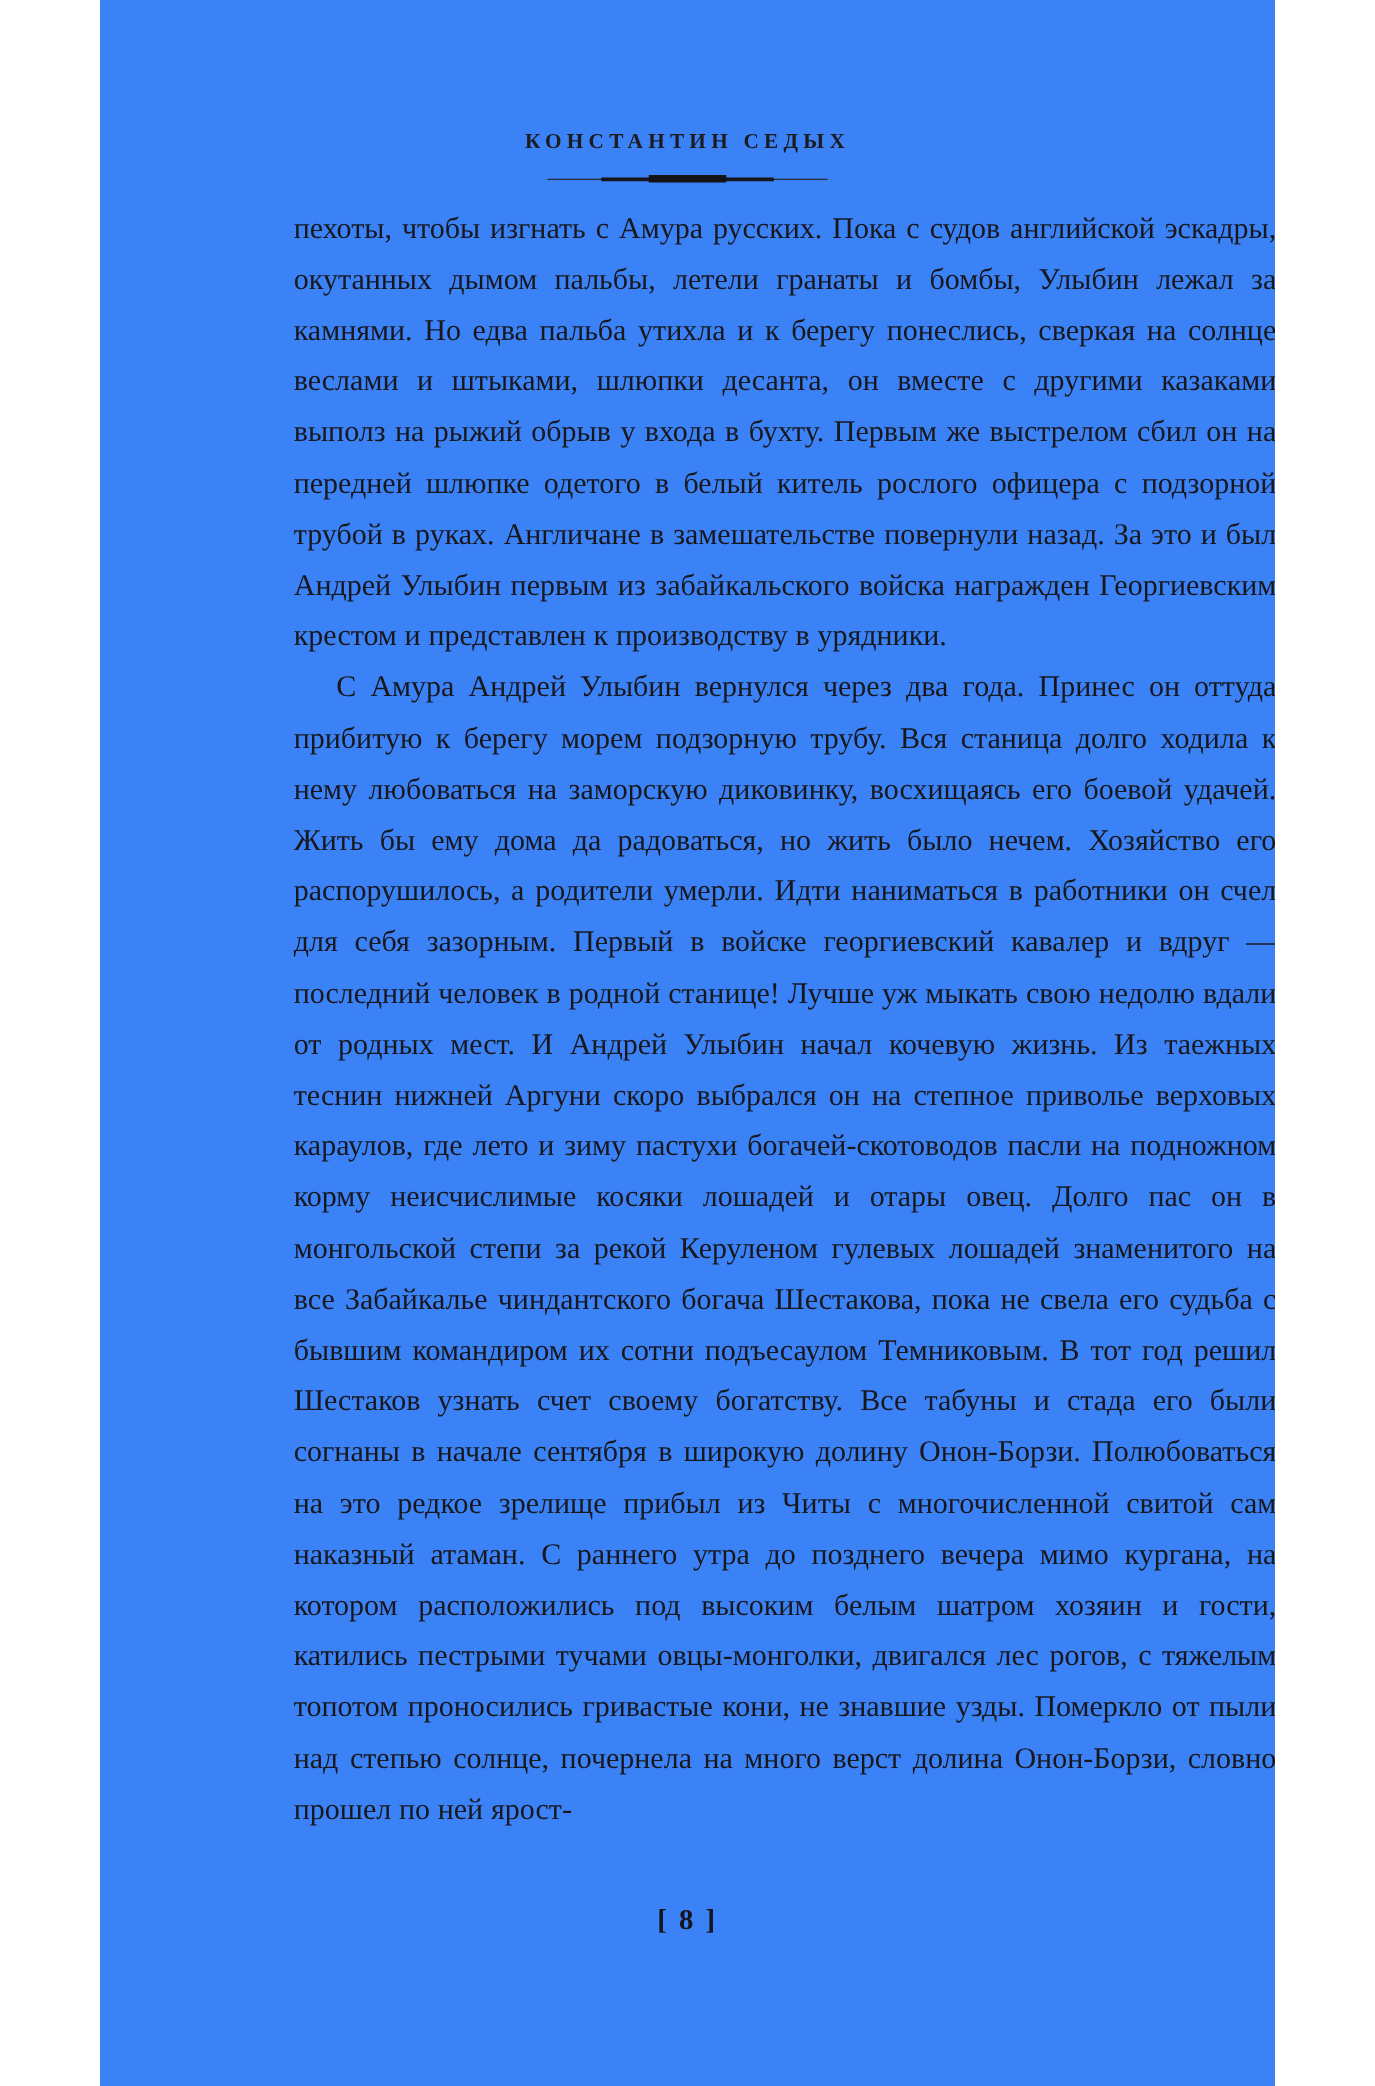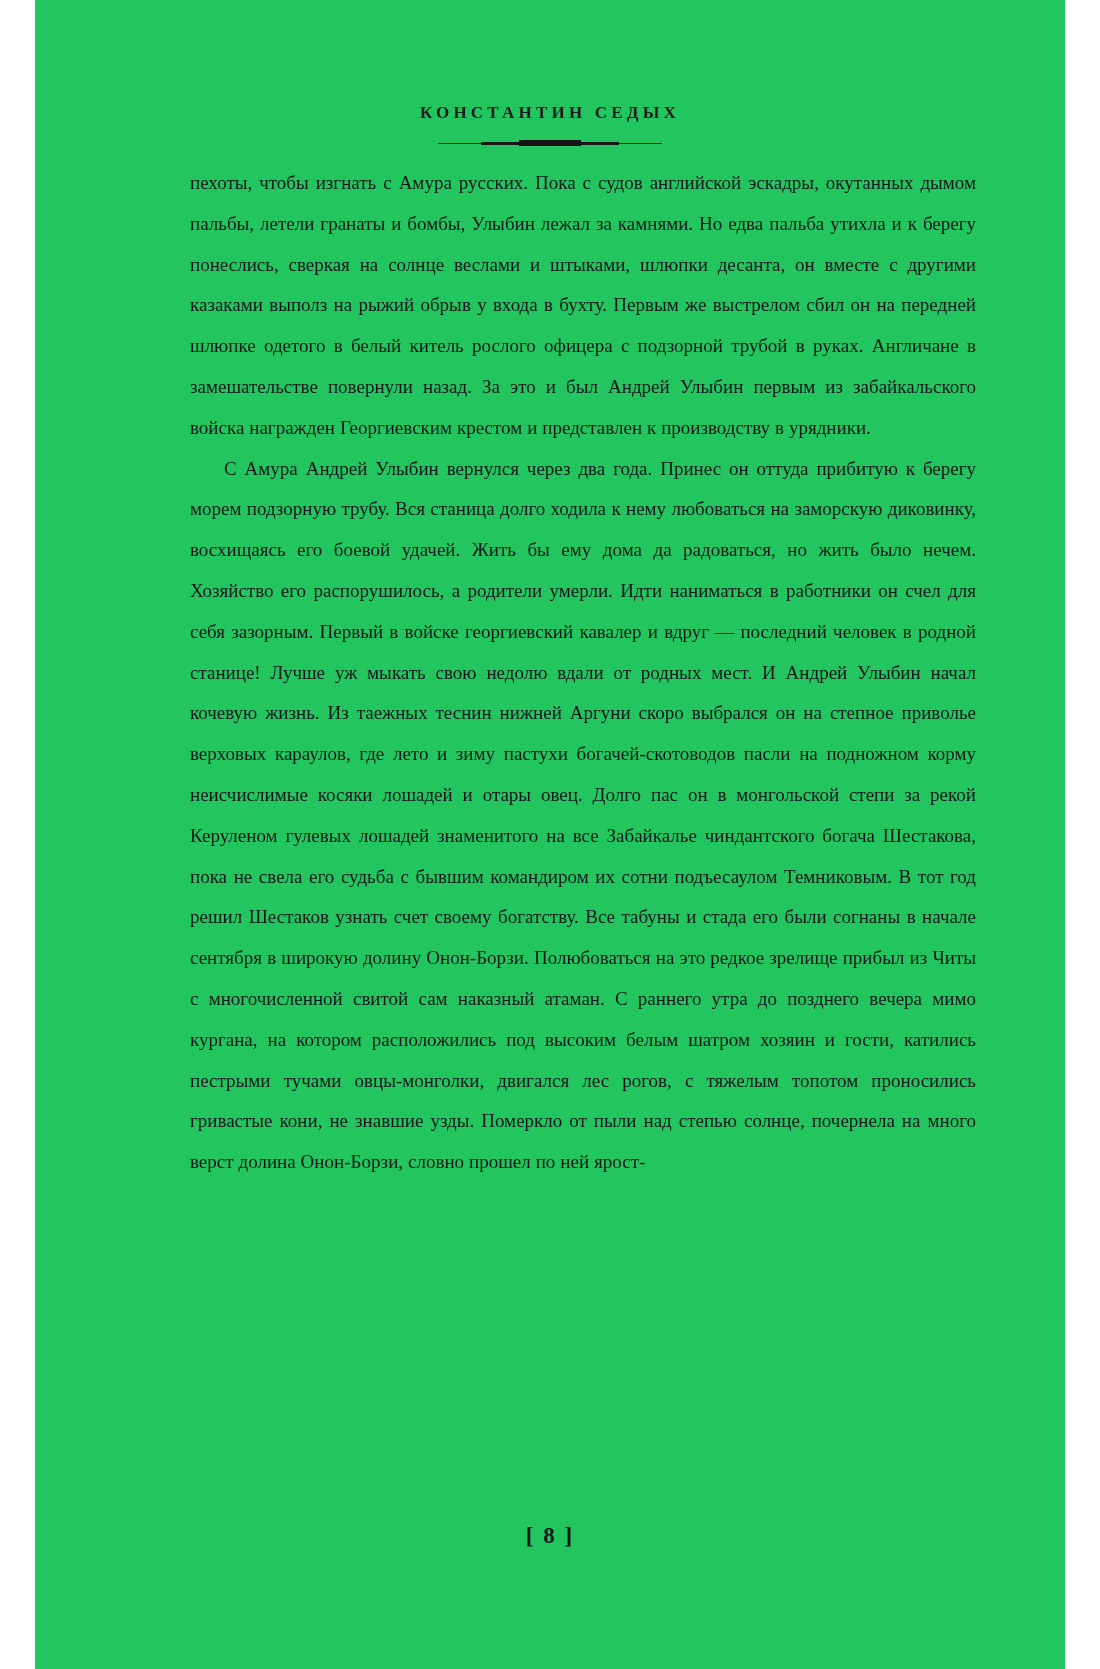--- a/index.html
+++ b/index.html
@@ -3,24 +3,24 @@
 <meta charset="utf-8">
 <style>
   html, body {
     margin: 0;
     padding: 0;
     background: #ffffff;
   }
 
   .page {
     position: relative;
-    width: 1030px;
+    width: 940px;
     height: 1669px;
     margin: 0 auto;
-    background: #22c55e;
+    background: #3b82f6;
     overflow: hidden;
     box-sizing: border-box;
   }
 
   
   .running-head {
     position: absolute;
     left: 0;
     right: 0;
     top: 103px;
@@ -78,21 +78,21 @@
   
   .textblock {
     position: absolute;
     left: 155px;
     top: 163px;
     width: 786px;
   }
 
   .para {
     font-family: "Liberation Serif", "DejaVu Serif", serif;
-    font-size: 19px;
+    font-size: 24px;
     line-height: 40.8px;
     color: #17171c;
     text-align: justify;
     text-align-last: left;
     margin: 0;
     hyphens: manual;
     word-spacing: 0.2px;
   }
 
   .para.indent {

